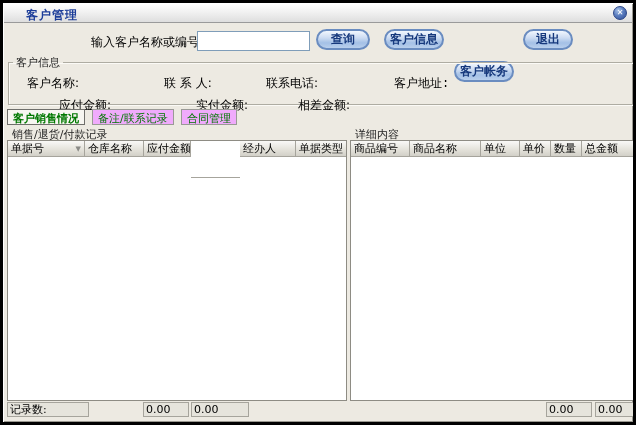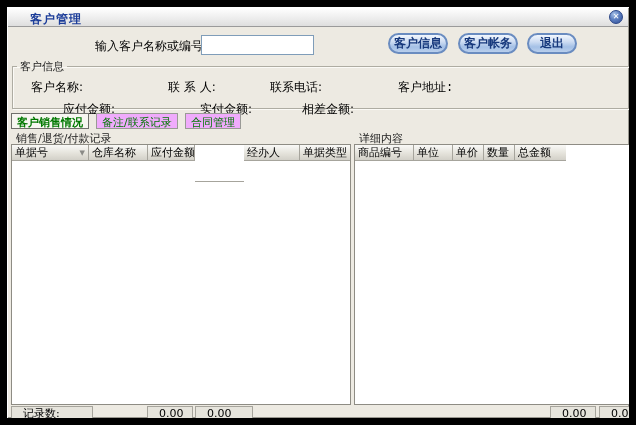--- a/index.html
+++ b/index.html
@@ -2,21 +2,21 @@
 <html><head>
 <meta charset="utf-8">
 <style>
   * { margin:0; padding:0; box-sizing:border-box; }
   html,body { width:636px; height:425px; }
   body { font-family:"DejaVu Sans","Liberation Sans",sans-serif; background:#888; }
 
   .window {
     position:relative; width:636px; height:425px;
     background:#EDEAE2;
-    border:7px solid #000000;
+    border:3px solid #000000;
     box-shadow: inset 1px 1px 0 #ffffff, inset -1px -1px 0 #9a9890;
     overflow:hidden;
   }
 
   
   .titlebar {
     position:absolute; top:1px; left:1px; right:1px; height:19px;
     background:linear-gradient(#ffffff, #ececec 60%, #dedede);
     border-bottom:1px solid #9a9a9a;
   }
@@ -50,21 +50,21 @@
     border-radius:11px;
     background:linear-gradient(#f2f7fe 0%, #cddcf2 40%, #a4c0e6 70%, #b9cfec 100%);
     border:2px solid #6a8cc0;
     color:#16387c; font-weight:bold; font-size:12px;
     line-height:15px; text-align:center; cursor:pointer;
     font-family:"DejaVu Sans","Liberation Sans",sans-serif;
     padding:0;
   }
   .btn-query    { left:313px; width:54px; }
   .btn-custinfo { left:381px; width:60px; }
-  .btn-custacct { left:451px; width:60px; }
+  .btn-custacct { left:451px; width:60px;margin-top:32px; }
   .btn-exit     { left:520px; width:50px; }
 
   
   .groupbox {
     position:absolute; left:5px; top:52px; width:626px; height:50px;
     border:1px solid #aeaca2;
     box-shadow:1px 1px 0 #fbfaf6, inset 1px 1px 0 #fbfaf6;
   }
   .groupbox legend {
     font-size:11px; color:#222; margin-left:4px; padding:0 3px;
@@ -104,41 +104,42 @@
     font-size:11px; color:#000; padding:0 3px;
     overflow:hidden; white-space:nowrap; cursor:pointer;
   }
   .th:last-child { border-right:none; }
   .filter-icon { margin-left:auto; color:#8a8a86; font-size:7px; padding-left:2px; }
 
   
   .ffield {
     position:absolute; top:399px; height:15px;
     background:#e6e4dc; border:1px solid #a6a49c;
-    font-size:11px; color:#000; line-height:13px; padding:0 11px;
+    font-size:11px; color:#000; line-height:13px; padding:0 2px;
     overflow:hidden; white-space:nowrap;
   }
   .f-records { left:4px;   width:82px; }
   .f-lsum1   { left:140px; width:46px; }
   .f-lsum2   { left:188px; width:58px; }
   .f-rsum1   { left:543px; width:46px; }
   .f-rsum2   { left:592px; width:39px; }
 </style>
 </head>
 <body>
 
 <div class="window">
 
   <div class="titlebar">
     <span class="title">客户管理</span>
     <span class="close-btn">✕</span>
   </div>
 
   <span class="search-label">输入客户名称或编号:</span>
   <input class="search-input" value="" style="">
+  <button class="pill-btn btn-query">查询</button>
   <button class="pill-btn btn-custinfo">客户信息</button>
   <button class="pill-btn btn-custacct">客户帐务</button>
   <button class="pill-btn btn-exit">退出</button>
 
   <fieldset class="groupbox">
     <legend>客户信息</legend>
     <span class="info-label r1 c1">客户名称:</span>
     <span class="info-label r1 c2">联 系 人:</span>
     <span class="info-label r1 c3">联系电话:</span>
     <span class="info-label r1 c4">客户地址:</span>
@@ -166,20 +167,21 @@
       <div class="th" style="width:56px;">经办人</div>
       <div class="th" style="width:50px;">单据类型</div>
     </div>
     <div></div>
   </div>
 
   <span class="panel-title pt-right">详细内容</span>
   <div class="grid grid-right">
     <div class="thead">
       <div class="th" style="width:59px;">商品编号</div>
+      <div class="th" style="width:71px;">商品名称</div>
       <div class="th" style="width:39px;">单位</div>
       <div class="th" style="width:31px;">单价</div>
       <div class="th" style="width:31px;">数量</div>
       <div class="th" style="width:51px;">总金额</div>
     </div>
     <div></div>
   </div>
 
   <span class="ffield f-records">记录数:</span>
   <span class="ffield f-lsum1">0.00</span>

